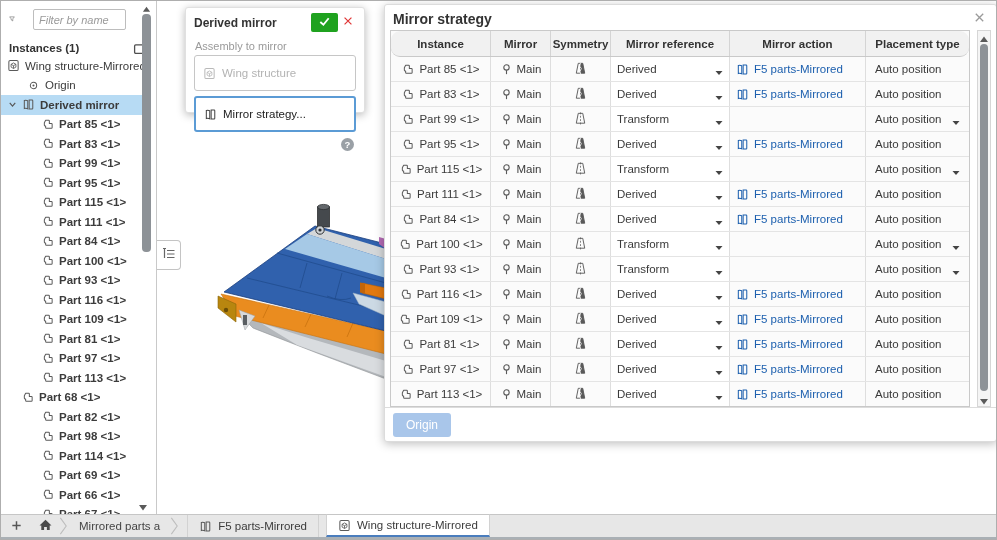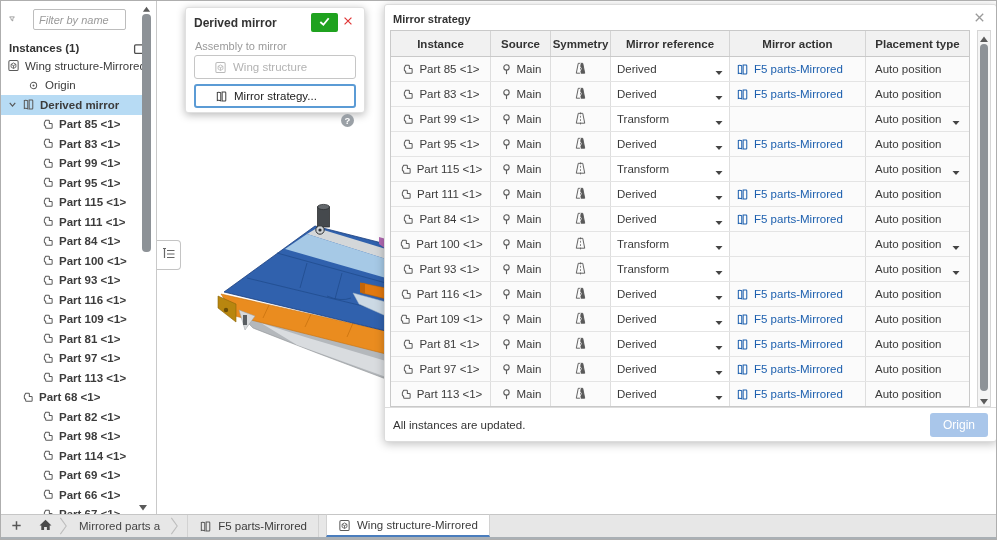--- a/index.html
+++ b/index.html
@@ -51,44 +51,44 @@
   .dd-header{ display:flex; align-items:center; padding:5px 6px 4px 8px; }
   .dd-title{ flex:1; font-weight:700; font-size:12px; color:#333; }
   .dd-accept{ width:27px; height:19px; border:none; border-radius:2px; display:flex;
               align-items:center; justify-content:center; cursor:pointer; }
   .dd-accept svg{ width:13px; height:13px; }
   .dd-cancel{ width:20px; height:19px; background:none; border:none; color:#e03535;
               display:flex; align-items:center; justify-content:center; cursor:pointer; }
   .dd-cancel svg{ width:12px; height:12px; }
   .dd-body{ padding:2px 8px 0 8px; }
   .dd-label{ font-size:11px; color:#9a9a9a; margin:2px 0 3px 1px; }
-  .dd-field{ height:24px; border:1px solid #c6c6c6; border-radius:3px; display:flex;
-             align-items:center; gap:6px; padding:0 19px; margin-bottom:5px; background:#fff; }
+  .dd-field{ height:36px; border:1px solid #c6c6c6; border-radius:3px; display:flex;
+             align-items:center; gap:6px; padding:0 8px; margin-bottom:5px; background:#fff; }
   .dd-field .ic{ width:13px; height:13px; }
   .dd-field.ghost{ color:#b3b3b3; }
   .dd-field.ghost .ic{ color:#b9b9b9; }
   .dd-field.focused{ border:2px solid #5b9bd5; color:#222; }
   .dd-field.focused .ic{ color:#444; }
   .dd-help{ display:flex; justify-content:flex-end; padding:1px 2px; }
   .dd-help .hc{ width:13px; height:13px; border-radius:50%; background:#9aa0a6; color:#fff;
                 font-size:9.5px; font-weight:700; display:flex; align-items:center;
                 justify-content:center; cursor:pointer; }
 
   
   .mirror-dialog{ position:absolute; left:383px; top:3px; width:613px; height:438px;
                   background:#fff; border:1px solid #dcdcdc; border-radius:3px;
                   box-shadow:0 2px 10px rgba(0,0,0,.25); z-index:5; }
   .ms-titlebar{ display:flex; align-items:center; height:25px; padding:2px 8px 0 8px; }
-  .ms-title{ flex:1; font-weight:700; font-size:11px; color:#333; }
+  .ms-title{ flex:1; font-weight:700; font-size:14px; color:#333; }
   .ms-close{ color:#9a9a9a; background:none; border:none; cursor:pointer; width:18px; height:18px; }
   .ms-close svg{ width:13px; height:13px; }
   .ms-table{ position:absolute; left:5px; top:25px; width:580px; height:377px;
              border:1px solid #c9c9c9; overflow:hidden; background:#fbfbfb; }
   .thead,.trow{ display:grid; grid-template-columns:100px 60px 60px 119px 136px 103px; }
-  .thead{ height:26px; background:#f1f1f1; border-bottom:1px solid #c9c9c9; }
+  .thead{ height:26px; background:#f1f1f1; border-bottom:1px solid #c9c9c9;border-radius:9px; }
   .thead .th{ display:flex; align-items:center; justify-content:center; font-weight:700;
               color:#333; border-right:1px solid #d4d4d4; }
   .thead .th:last-child{ border-right:none; }
   .trow{ height:25px; border-bottom:1px solid #e4e4e4; }
   .tc{ display:flex; align-items:center; border-right:1px solid #dedede; overflow:hidden;
        white-space:nowrap; color:#3a3a3a; }
   .tc:last-child{ border-right:none; }
   .c-inst{ justify-content:center; gap:5px; }
   .c-inst .ic, .c-src .ic{ width:13px; height:13px; color:#5a5a5a; }
   .c-src{ justify-content:center; gap:4px; }
@@ -452,21 +452,21 @@
       <span class="ms-title">Mirror strategy</span>
       <button class="ms-close">
         <span><svg viewBox="0 0 14 14">
               <path d="M3 3 L11 11 M11 3 L3 11" stroke="currentColor" stroke-width="1.4" fill="none"></path>
             </svg></span>
       </button>
     </div>
     <div class="ms-table">
       <div class="thead">
           <div class="th">Instance</div>
-          <div class="th">Source</div>
+          <div class="th">Mirror</div>
           <div class="th">Symmetry</div>
           <div class="th">Mirror reference</div>
           <div class="th">Mirror action</div>
           <div class="th">Placement type</div>
         </div>
       <div>
           <div class="trow">
             <div class="tc c-inst">
               <span class="ic"><svg viewBox="0 0 14 14">
                   <path d="M5 2.5 h3.2 q0.8 0 0.8 0.8 V6 h2.2 q0.8 0 0.8 0.8 v3.4 q0 0.8 -0.8 0.8 H5.8 q-0.8 0 -0.8 -0.8 V8.5 H4.2 q-0.6 0 -0.6 -0.6 V5 Z" fill="none" stroke="currentColor" stroke-width="1.1" stroke-linejoin="round"></path>
@@ -987,21 +987,20 @@
     <div class="tbl-scroll">
       <span class="arr" style="top:2px"><svg viewBox="0 0 10 8">
             <path d="M1 7 L5 1.5 L9 7 Z" fill="currentColor"></path>
           </svg></span>
       <div class="tbl-thumb"></div>
       <span class="arr" style="bottom:2px"><svg viewBox="0 0 10 8">
             <path d="M1 1 L5 6.5 L9 1 Z" fill="currentColor"></path>
           </svg></span>
     </div>
     <div class="ms-footer">
-      <span class="ms-status">All instances are updated.</span>
       <button class="ms-update">Origin</button>
     </div>
   </div>
 
   <div class="tabbar">
     <div class="tb-plus">
       <span><svg viewBox="0 0 14 14">
             <path d="M7 2.5 V11.5 M2.5 7 H11.5" stroke="currentColor" stroke-width="1.6" fill="none"></path>
           </svg></span>
     </div>

